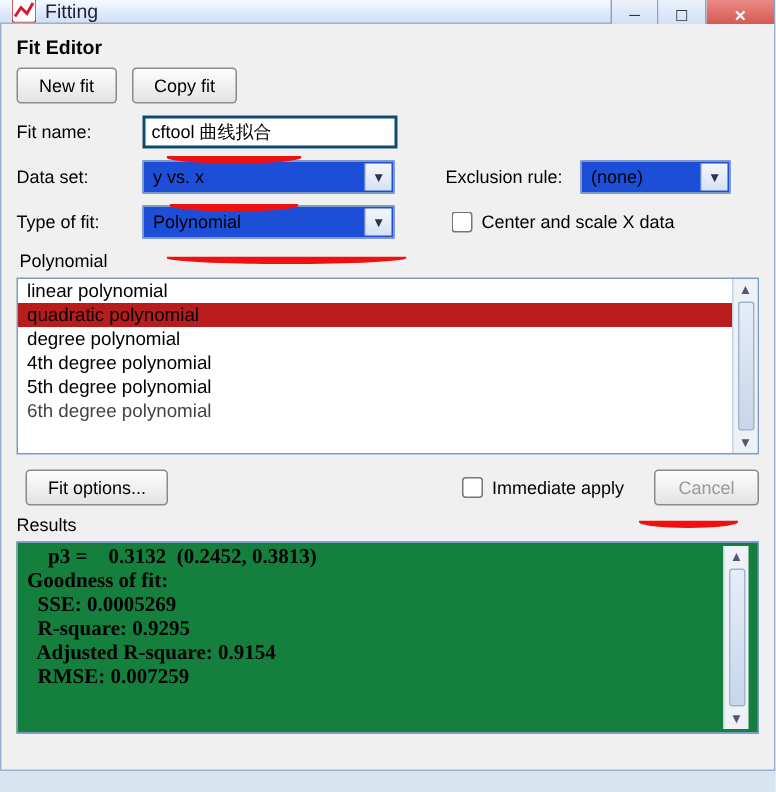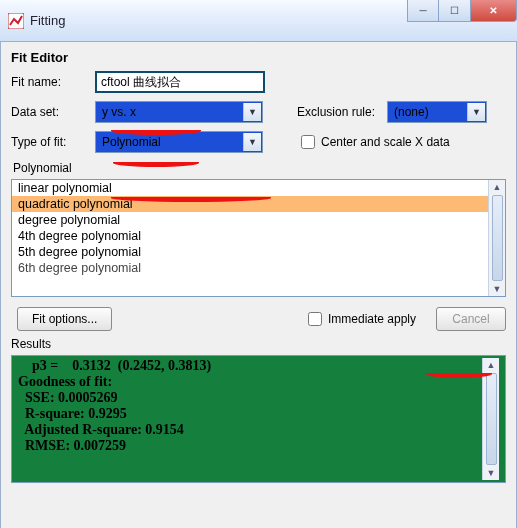--- a/index.html
+++ b/index.html
@@ -6,25 +6,25 @@
   body {
     margin: 0;
     font-family: "Segoe UI", Tahoma, sans-serif;
     font-size: 12px;
     background: #d9e4f1;
     width: 517px;
     height: 528px;
     overflow: hidden;
   }
   .titlebar {
-    height: 42px;
+    height: 16px;
     background: linear-gradient(to bottom, #f6fbff 0%, #e5eefc 40%, #cfe0f7 100%);
     border-bottom: 1px solid #9ab0cc;
     display: flex;
-    align-items: center;
+    align-items: flex-end;
     padding: 0 0 0 8px;
     position: relative;
   }
   .app-icon {
     width: 16px; height: 16px; margin-right: 6px;
     display: inline-flex; align-items: center; justify-content: center;
   }
   .title-text { color: #223; font-size: 13px; }
   .win-controls {
     position: absolute; right: 0; top: 0;
@@ -107,21 +107,21 @@
     position: relative;
     display: flex;
   }
   .list-inner { flex: 1; overflow: hidden; }
   .list-item {
     padding: 1px 6px;
     font-size: 12.5px;
     white-space: nowrap;
     cursor: default;
   }
-  .list-item.sel { background: #fdba74; }
+  .list-item.sel { background: #b91c1c; }
   .list-item.cut { color:#222; opacity:0.85; }
   .vscroll {
     width: 17px;
     background: #eef2f7;
     border-left: 1px solid #c7d3e2;
     display: flex; flex-direction: column; align-items: center;
     justify-content: space-between;
     padding: 2px 0;
   }
   .vscroll .arrow-up, .vscroll .arrow-down {
@@ -187,20 +187,25 @@
     <div class="win-btn close">
         <span>✕</span>
       </div>
   </div>
 </div>
 
 <div class="client" style="position:relative;">
 
   <div class="section-head">Fit Editor</div>
 
+  <div class="row">
+    <button class="std">New fit</button>
+    <span style="width:10px"></span>
+    <button class="std">Copy fit</button>
+  </div>
 
   <div class="row">
     <label class="lbl">Fit name:</label>
     <input class="text" style="width: 170px;" value="cftool 曲线拟合">
   </div>
 
   <div class="row">
     <label class="lbl">Data set:</label>
     <div class="combo">
       <span>y vs. x</span>

